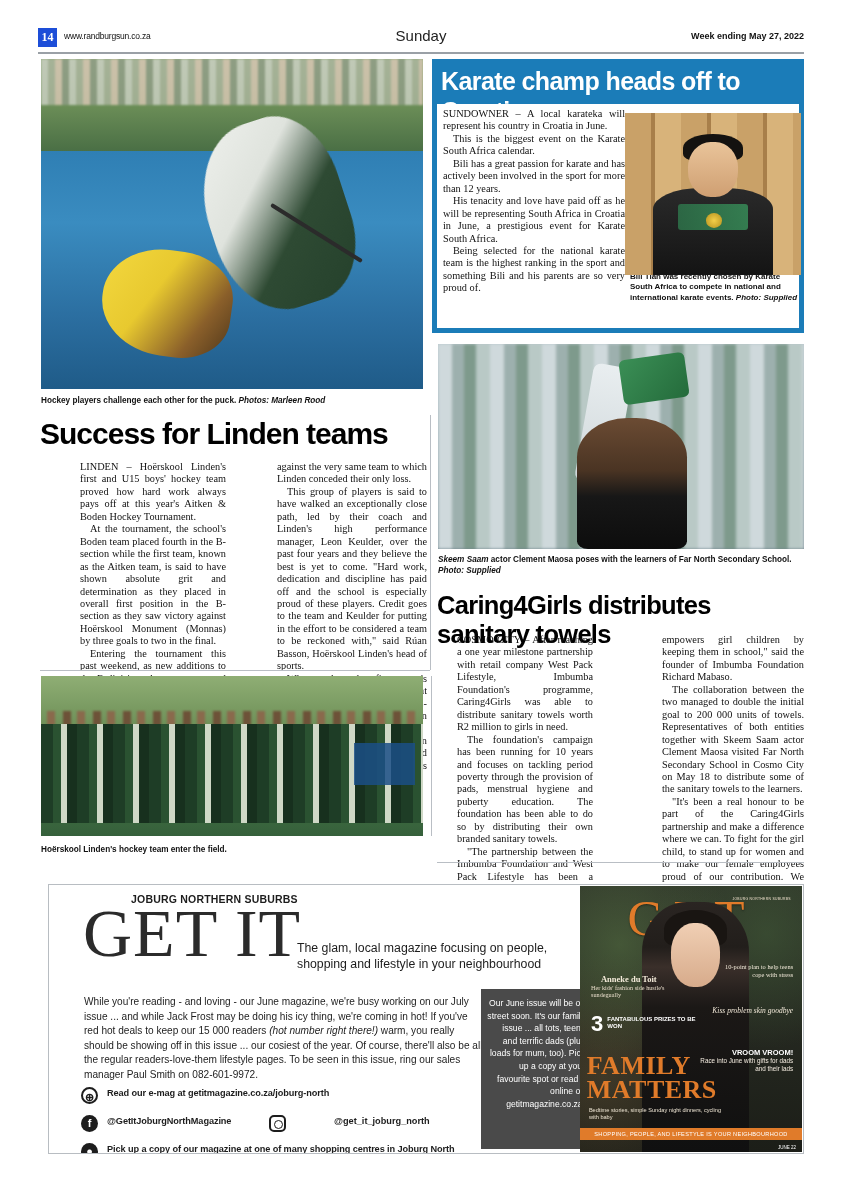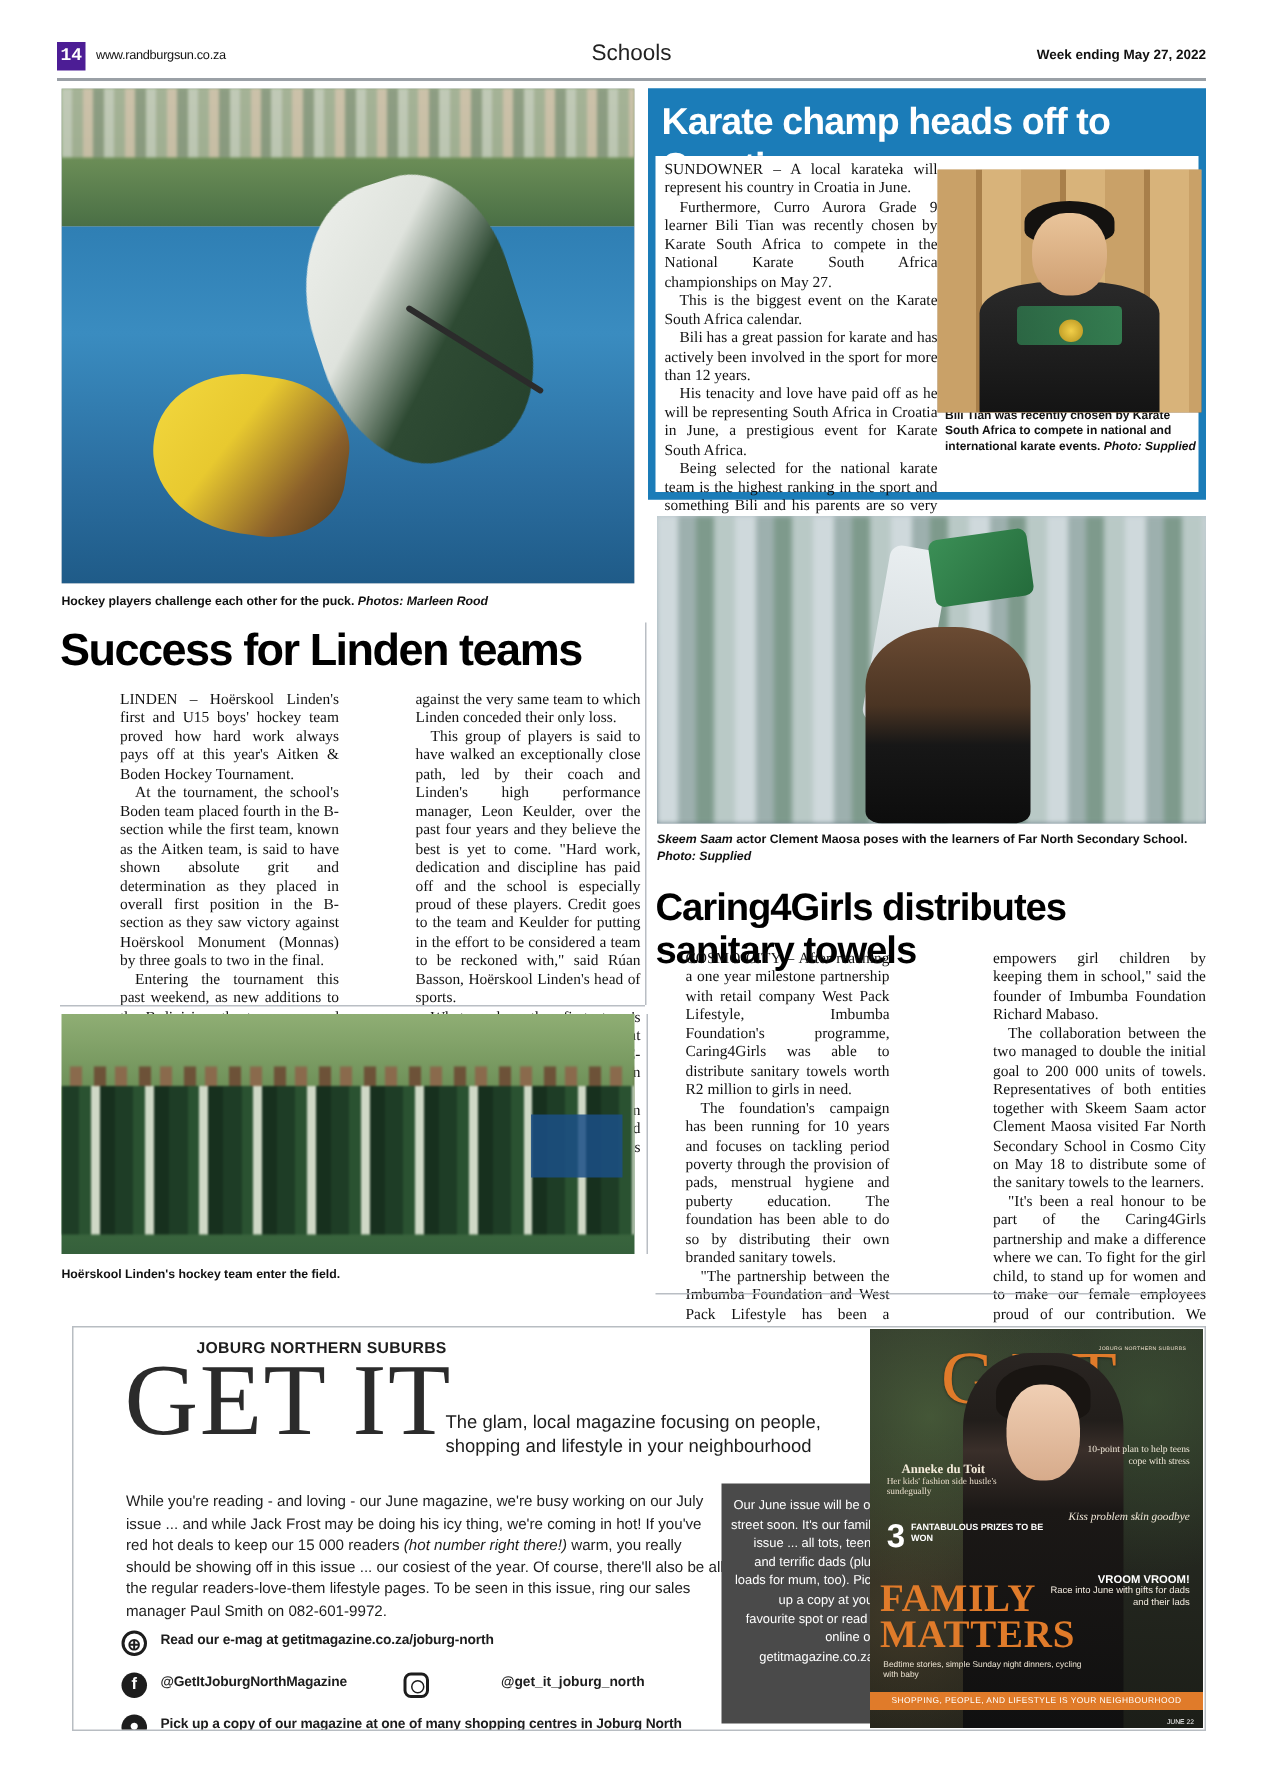--- a/index.html
+++ b/index.html
@@ -10,22 +10,22 @@
     overflow: hidden;
   }
   .page { position: relative; width: 842px; height: 1191px; background:#fff; }
 
   
   .masthead {
     position: absolute; left: 38px; top: 28px; width: 766px; height: 24px;
   }
   .folio-badge {
     position: absolute; left: 0; top: 0; width: 19px; height: 19px;
-    background: #4c1d95; color: #fff;
-    font-family: Liberation Mono, monospace;
+    background: #1d4ed8; color: #fff;
+    font-family: Liberation Serif, serif;
     font-weight: bold; font-size: 12px; line-height: 19px; text-align: center;
   }
   .folio-url {
     position: absolute; left: 26px; top: 3px;
     font-family: "Liberation Sans", sans-serif;
     font-size: 8.5px; color: #111; letter-spacing: -0.2px;
   }
   .masthead-section {
     position: absolute; left: 0; right: 0; top: -1px;
     text-align: center;
@@ -389,21 +389,21 @@
   }
 </style>
 </head>
 <body>
 
 <div class="page">
 
   <div class="masthead">
     <div class="folio-badge">14</div>
     <div class="folio-url">www.randburgsun.co.za</div>
-    <div class="masthead-section">Schools</div>
+    <div class="masthead-section">Sunday</div>
     <div class="masthead-date">Week ending May 27, 2022</div>
   </div>
   <div class="masthead-rule"></div>
 
   <div class="photo" id="photo-hockey-main">
     <div class="sky"></div>
     <div class="turf"></div>
     <div class="crowd"></div>
     <div class="fig-b"></div>
     <div class="fig-a"></div>
@@ -435,21 +435,20 @@
     <div class="team-row"></div>
     <div class="banner"></div>
   </div>
   <div class="caption" style="left:41px; top:845px; width:382px;">Hoërskool Linden's hockey team enter the field.</div>
 
   <div class="karate-box">
     <div class="karate-headline">Karate champ heads off to Croatia</div>
     <div class="karate-inner">
       <div class="karate-col-text">
         <p class="first">SUNDOWNER – A local karateka will represent his country in Croatia in June.</p>
-        <p>Furthermore, Curro Aurora Grade 9 learner Bili Tian was recently chosen by Karate South Africa to compete in the National Karate South Africa championships on May 27.</p>
         <p>This is the biggest event on the Karate South Africa calendar.</p>
         <p>Bili has a great passion for karate and has actively been involved in the sport for more than 12 years.</p>
         <p>His tenacity and love have paid off as he will be representing South Africa in Croatia in June, a prestigious event for Karate South Africa.</p>
         <p>Being selected for the national karate team is the highest ranking in the sport and something Bili and his parents are so very proud of.</p>
       </div>
       <div class="karate-caption">
         <span>Bili Tian was recently chosen by Karate South Africa to compete in national and international karate events. </span><i>Photo: Supplied</i>
       </div>
     </div>
   </div>

